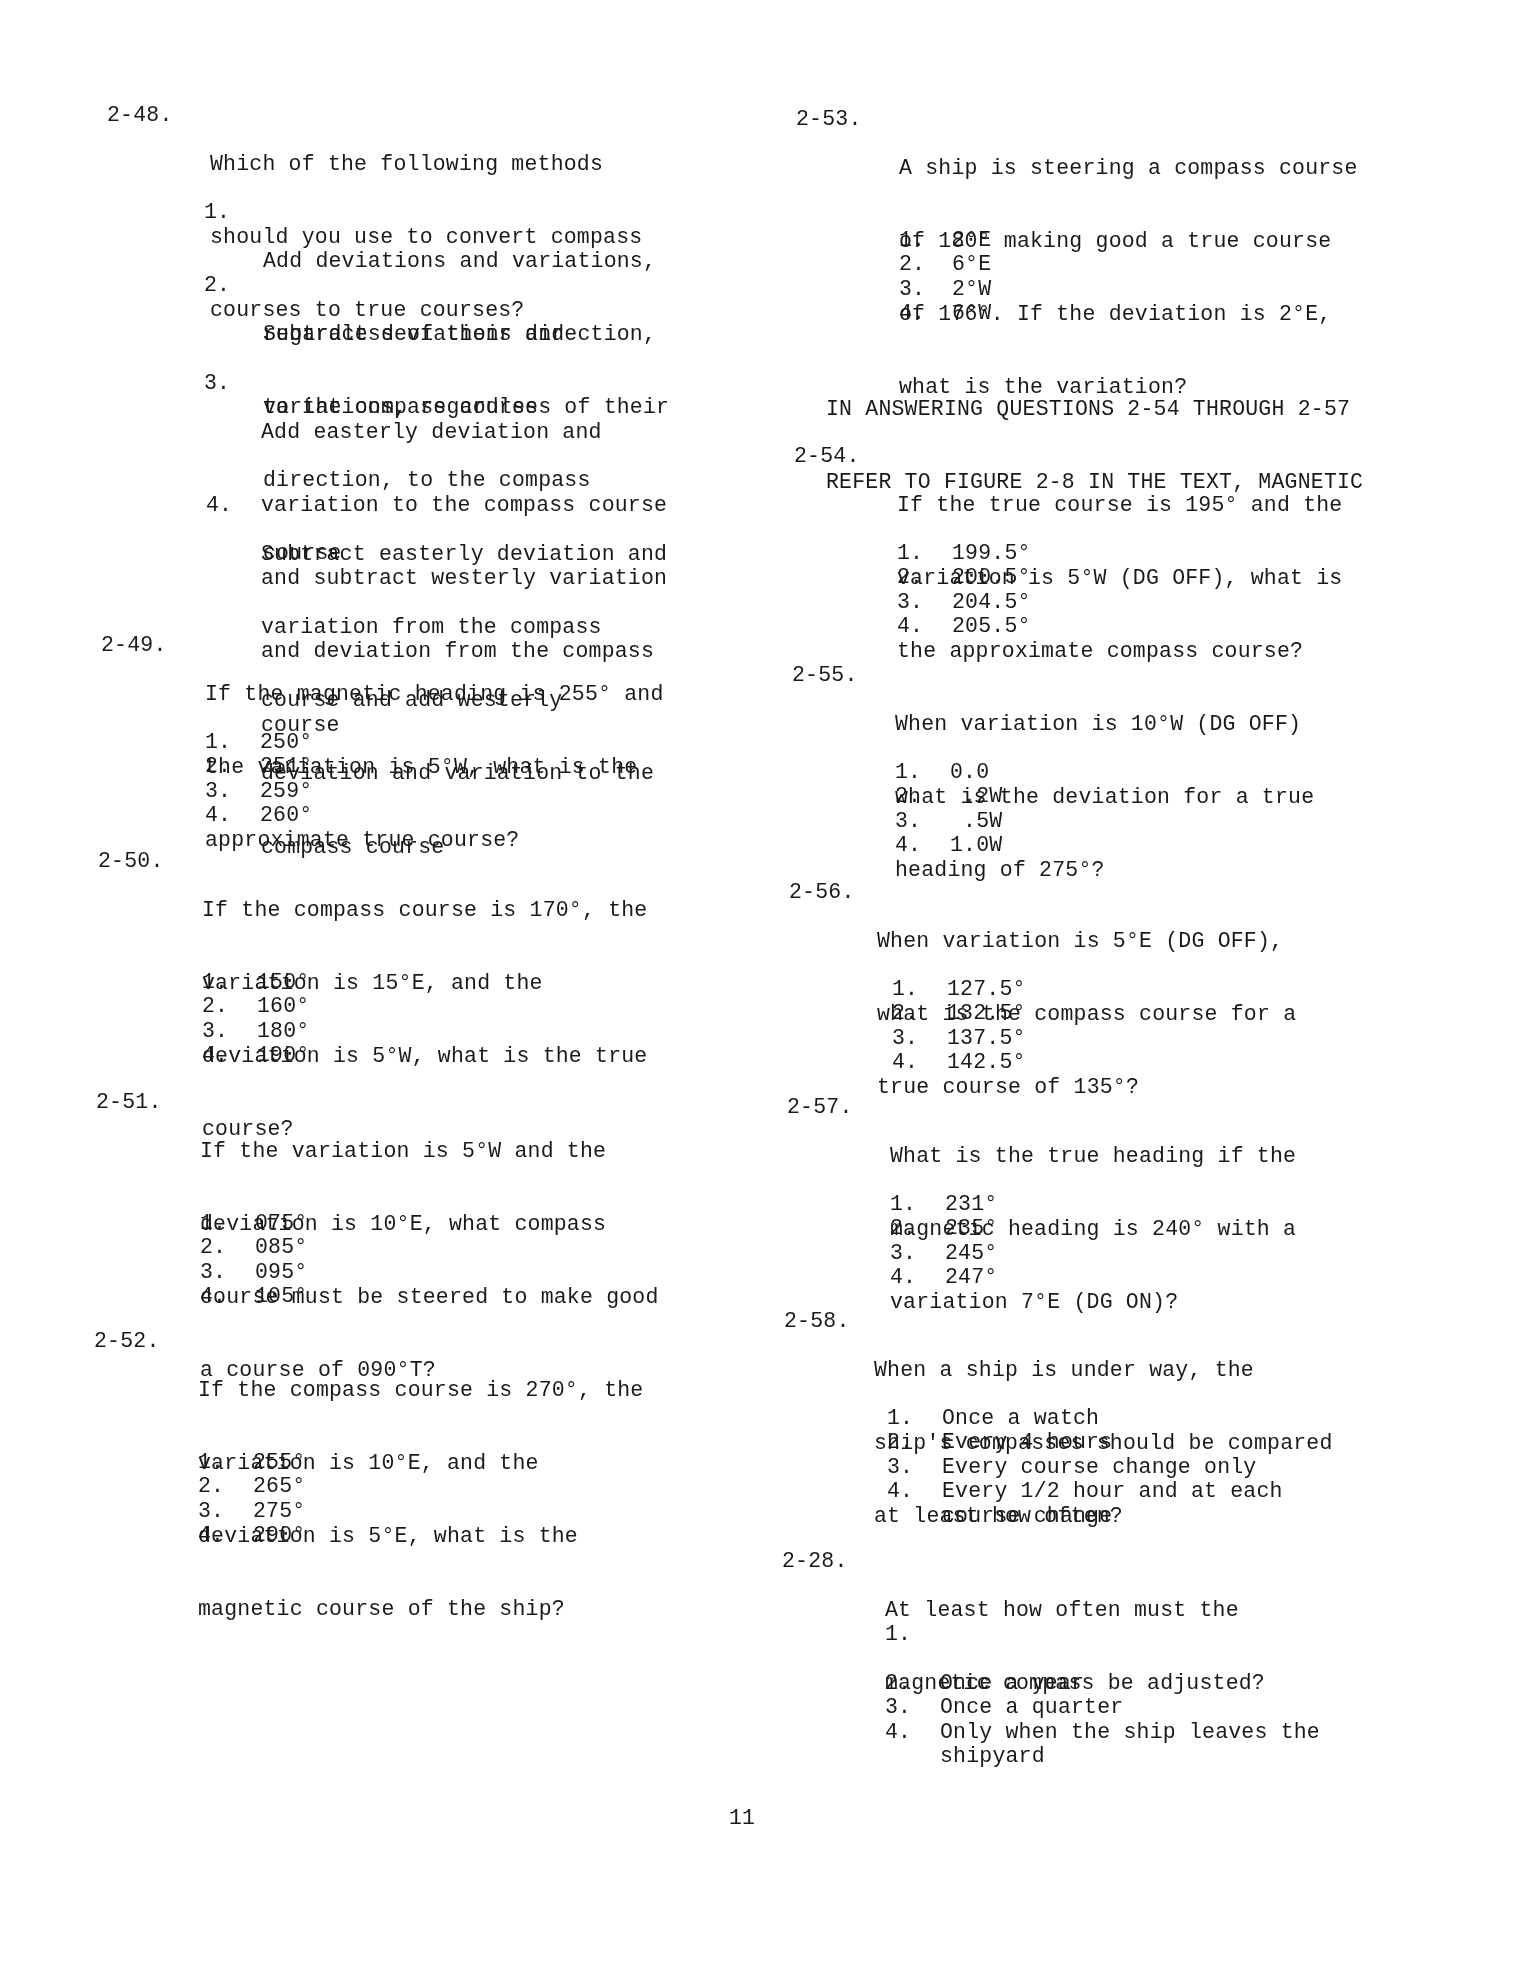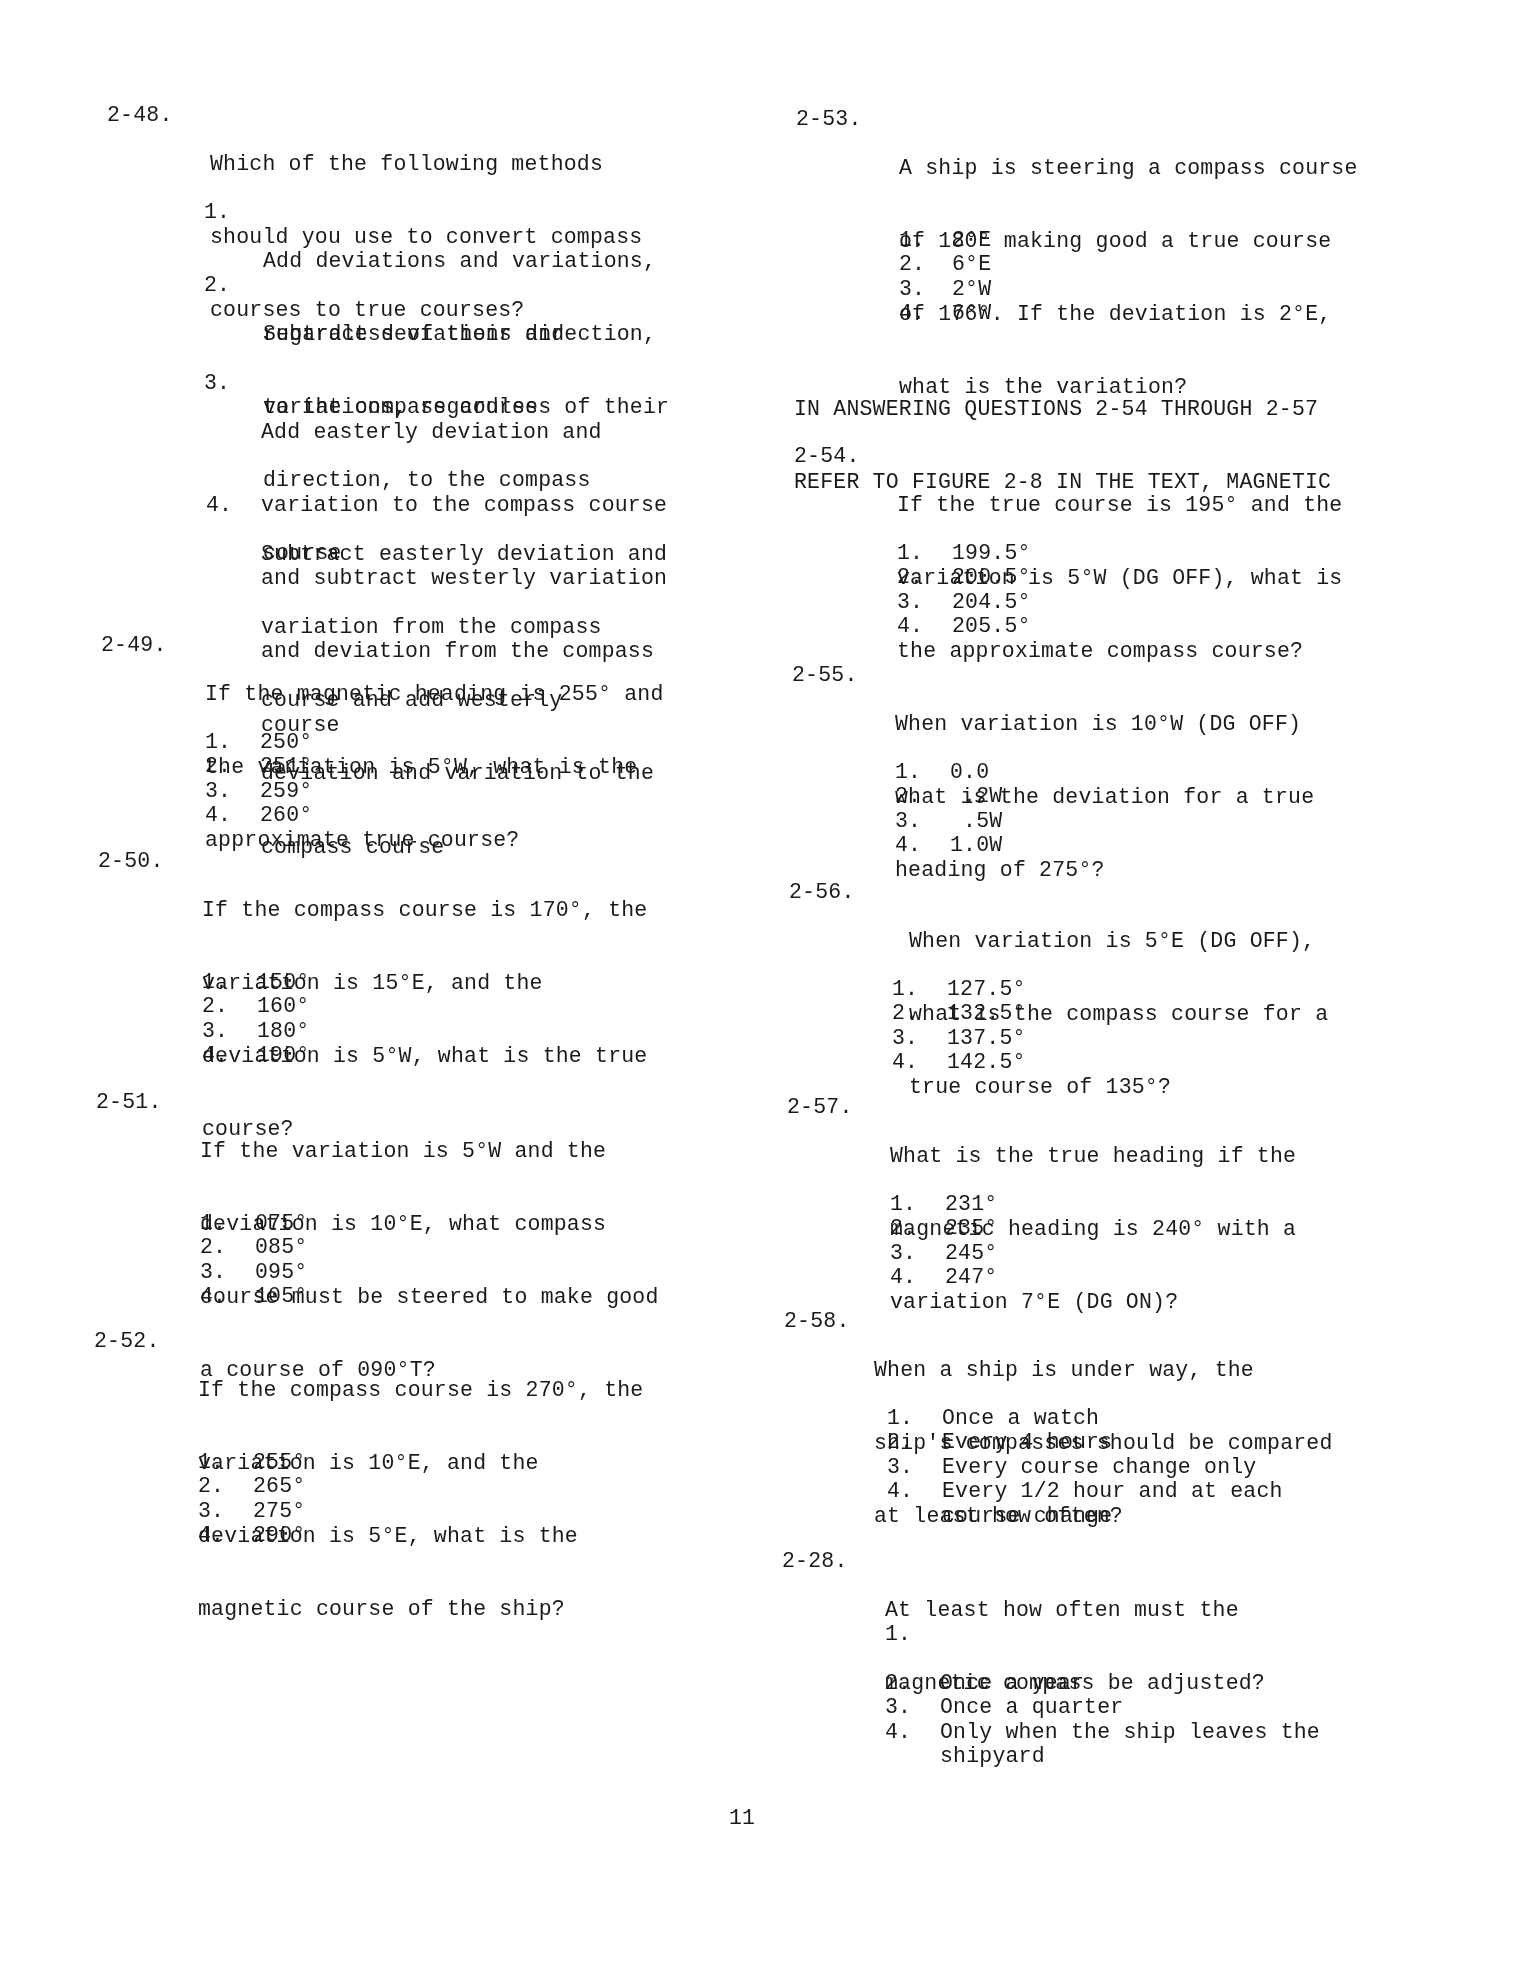--- a/index.html
+++ b/index.html
@@ -6,21 +6,21 @@
   body{width:1530px;height:1980px;position:relative;overflow:hidden;
        font-family:"Liberation Mono","DejaVu Sans Mono",monospace;color:#1a1a1a;}
   .page{position:absolute;left:0;top:0;width:1530px;height:1734px;background:#fff;}
   .q{position:absolute;font-size:21.5px;line-height:24.4px;letter-spacing:0.2px;}
   .qnum{position:absolute;left:0;top:0;white-space:pre;}
   .qtext{position:absolute;top:0;white-space:pre;}
   .opts{position:absolute;}
   .opt{position:relative;white-space:pre;}
   .onum{position:absolute;left:0;top:0;}
   .otext{position:absolute;top:0;white-space:pre;}
-  .instr{position:absolute;font-size:21.5px;line-height:24.4px;white-space:pre;letter-spacing:0.2px;}
+  .instr{position:absolute;font-size:21.5px;line-height:24.4px;white-space:pre;letter-spacing:0.2px;margin-left:32px;}
   .pagenum{position:absolute;font-size:21.5px;}
 </style>
 </head>
 <body>
 
 <div class="page">
 
   <div class="q" style="left:107px;top:103px;">
     <span class="qnum">2-48.</span>
     <div class="qtext" style="left:103px;">
@@ -178,21 +178,21 @@
     <div class="opts" style="left:103px;top:97px;width:400px;">
       <div class="opt" style="height:24.4px;"><span class="onum">1.</span><span class="otext" style="left:55px;">0.0</span></div>
       <div class="opt" style="height:24.4px;"><span class="onum">2.</span><span class="otext" style="left:55px;"> .2W</span></div>
       <div class="opt" style="height:24.4px;"><span class="onum">3.</span><span class="otext" style="left:55px;"> .5W</span></div>
       <div class="opt" style="height:24.4px;"><span class="onum">4.</span><span class="otext" style="left:55px;">1.0W</span></div>
     </div>
   </div>
 
   <div class="q" style="left:789px;top:880px;">
     <span class="qnum">2-56.</span>
-    <div class="qtext" style="left:120px;">
+    <div class="qtext" style="left:88px;">
       <div>When variation is 5°E (DG OFF),</div>
       <div>what is the compass course for a</div>
       <div>true course of 135°?</div>
     </div>
     <div class="opts" style="left:103px;top:97px;width:400px;">
       <div class="opt" style="height:24.4px;"><span class="onum">1.</span><span class="otext" style="left:55px;">127.5°</span></div>
       <div class="opt" style="height:24.4px;"><span class="onum">2.</span><span class="otext" style="left:55px;">132.5°</span></div>
       <div class="opt" style="height:24.4px;"><span class="onum">3.</span><span class="otext" style="left:55px;">137.5°</span></div>
       <div class="opt" style="height:24.4px;"><span class="onum">4.</span><span class="otext" style="left:55px;">142.5°</span></div>
     </div>

